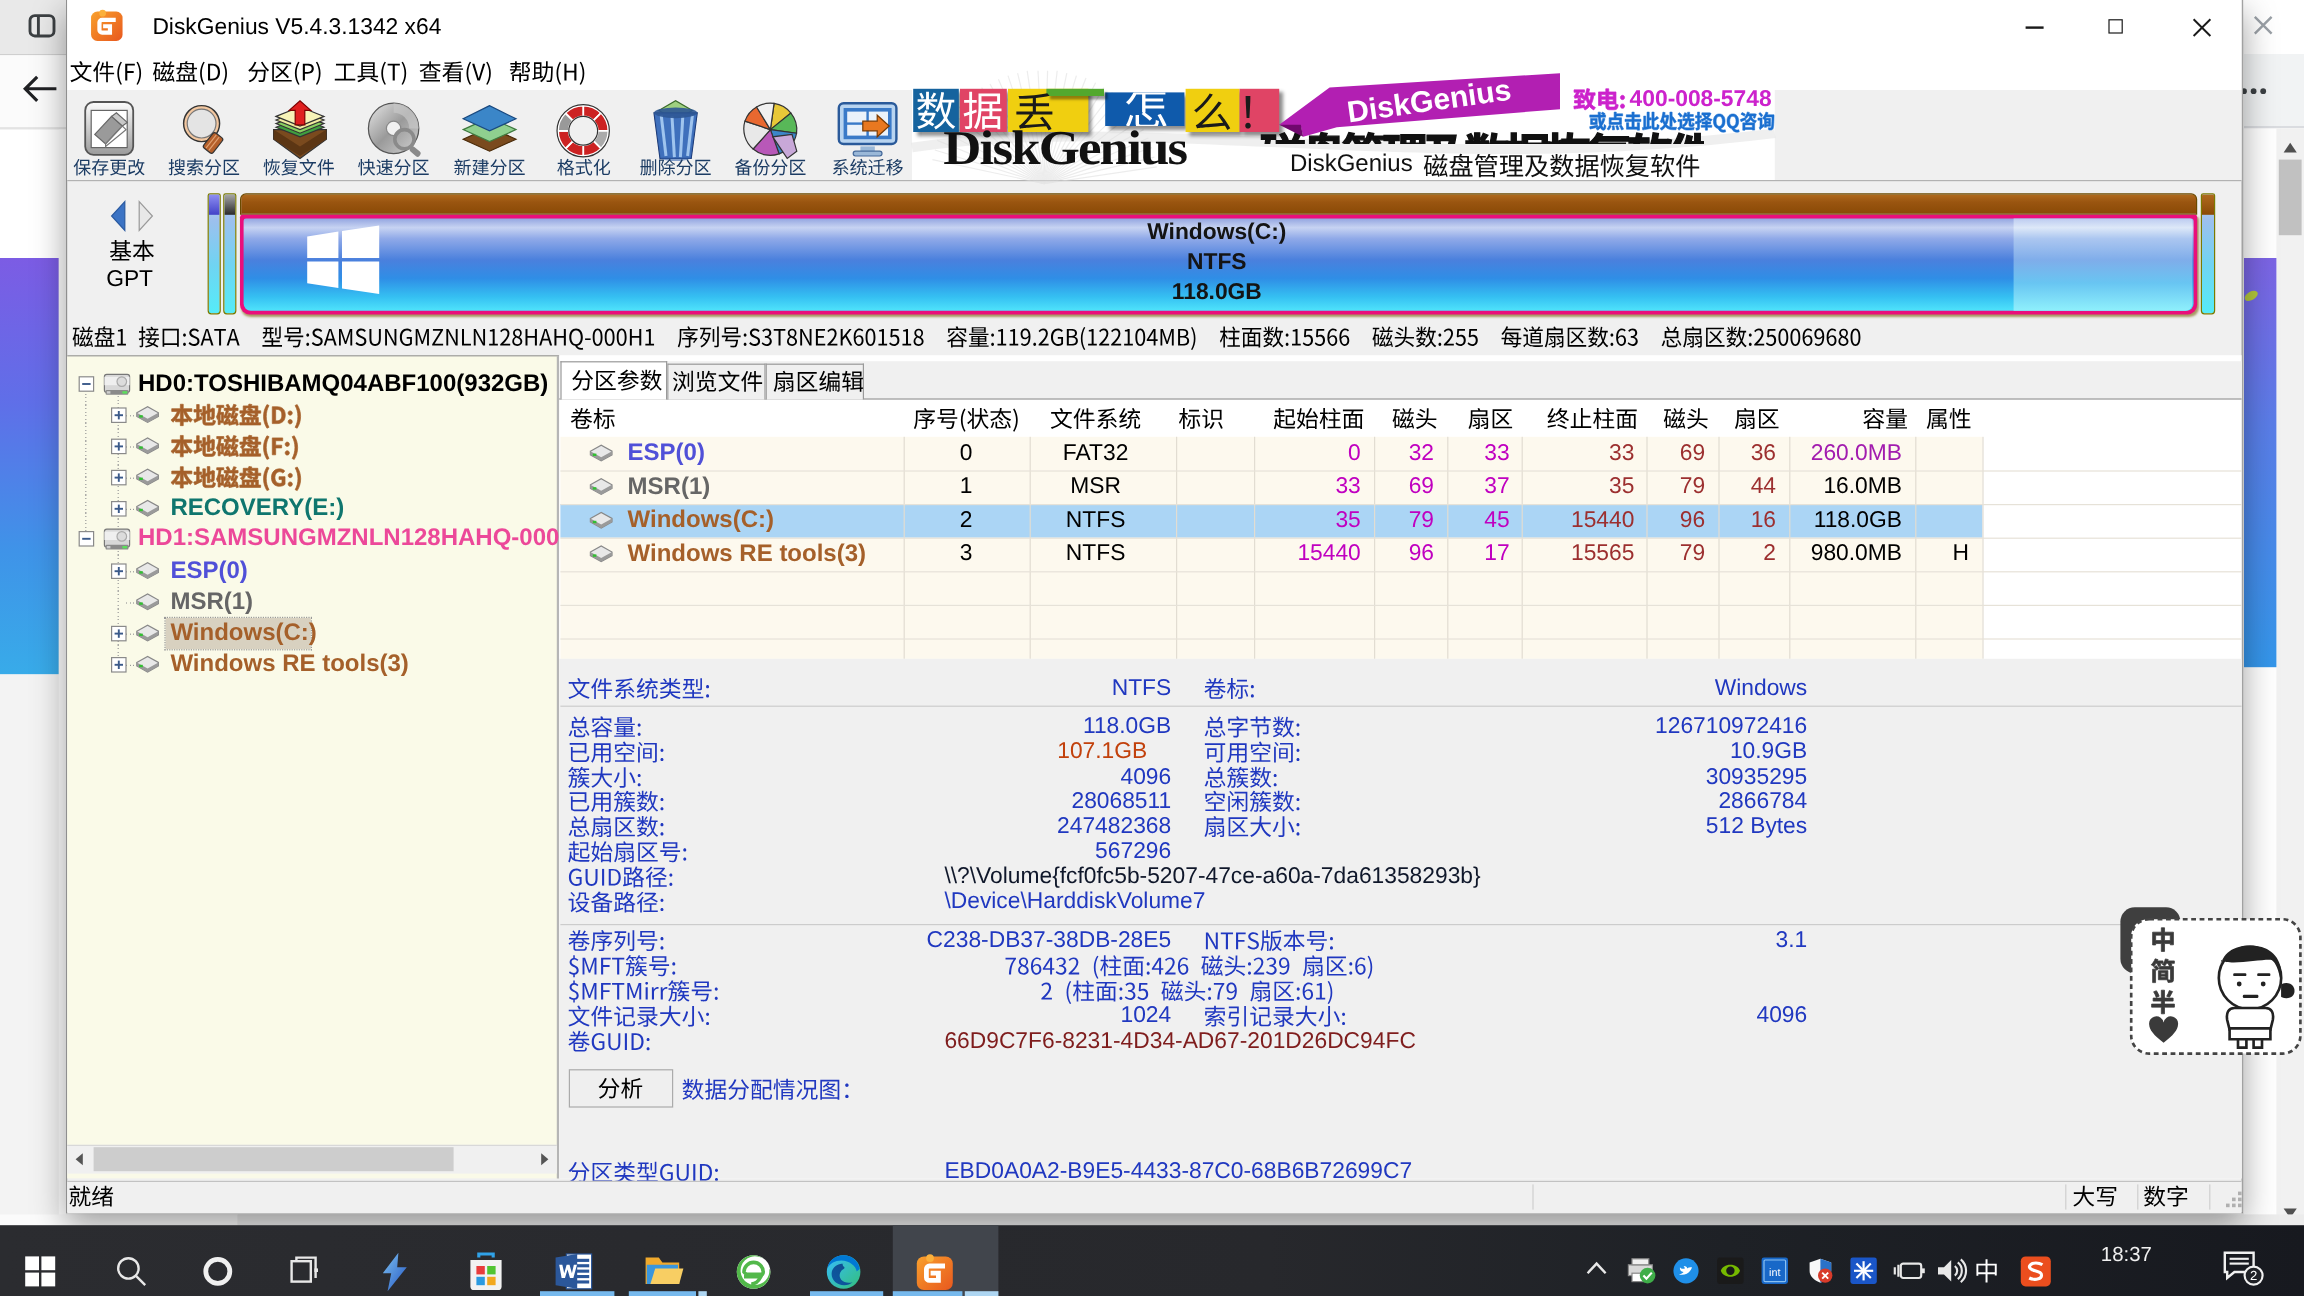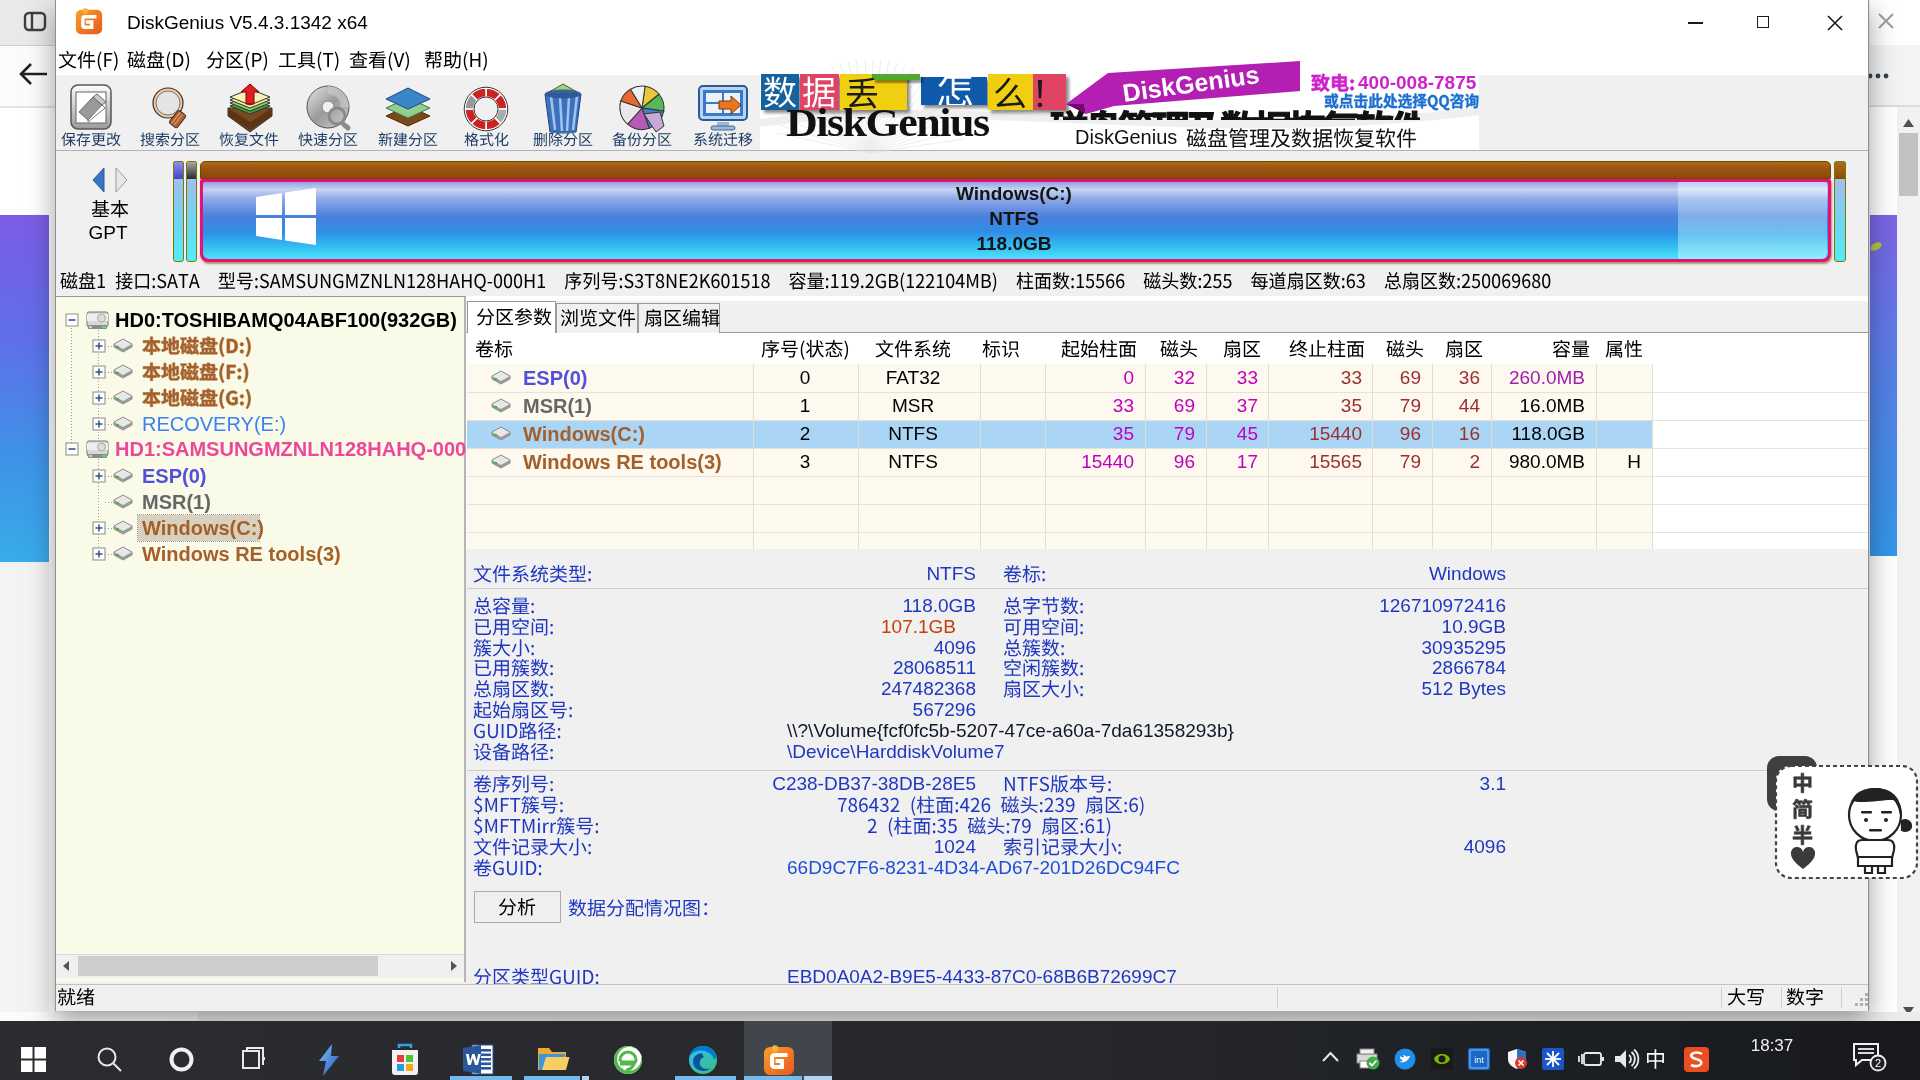--- a/index.html
+++ b/index.html
@@ -585,21 +585,21 @@
     <path d="M4 44 24 54 22 44Z" fill="#70086e"></path>
     <text x="62" y="42" transform="rotate(-8 62 42)" font-family="Liberation Sans" font-size="25" font-weight="bold" fill="#fff">DiskGenius</text>
   </svg>
 <svg class="r " style="left:1311.0px;top:68.2px" width="47" height="29">
     <g transform="translate(0,22) scale(0.01900,-0.01900)" fill="#cc22cc" stroke="#cc22cc" stroke-width="30">
       <use href="#g81f4b" x="0"></use>
       <use href="#g7535b" x="1000"></use>
       <use href="#g3ab" x="2000"></use>
     </g>
   </svg>
-<div style="position:absolute;left:1358.0px;top:83.0px;font-family:'Liberation Sans',sans-serif;font-size:19px;font-weight:700;color:#cc22cc;white-space:pre;transform:translateY(-50%);">400-008-7875</div>
+<div style="position:absolute;left:1358.0px;top:83.0px;font-family:'Liberation Sans',sans-serif;font-size:19px;font-weight:700;color:#cc22cc;white-space:pre;transform:translateY(-50%);">400-008-5748</div>
 <svg class="r " style="left:1323.9px;top:88.1px" width="158" height="25">
     <g transform="translate(0,19) scale(0.01472,-0.01600)" fill="#1a6fd0" stroke="#1a6fd0" stroke-width="30">
       <use href="#g6216b" x="0"></use>
       <use href="#g70b9b" x="1000"></use>
       <use href="#g51fbb" x="2000"></use>
       <use href="#g6b64b" x="3000"></use>
       <use href="#g5904b" x="4000"></use>
       <use href="#g9009b" x="5000"></use>
       <use href="#g62e9b" x="6000"></use>
       <use href="#g51b" x="7000"></use>
@@ -870,21 +870,21 @@
 <svg class="r" style="left:92px;top:417px" width="14" height="14">
     <rect x="1" y="1" width="12" height="12" fill="#fff" stroke="#8a8a8a"></rect>
     <line x1="3.5" y1="7" x2="10.5" y2="7" stroke="#3b5a8a" stroke-width="1.6"></line>
     <line x1="7" y1="3.5" x2="7" y2="10.5" stroke="#3b5a8a" stroke-width="1.6"></line>
   </svg>
 <svg class="r" style="left:111px;top:416px" width="24" height="15" viewBox="0 0 24 15">
     <path d="M3 6 12 1l9 5v3l-9 5-9-5Z" fill="#e8e8e8" stroke="#888"></path>
     <path d="M3 6 12 11l9-5v3l-9 5-9-5Z" fill="#9a9a9a"></path>
     <rect x="5" y="8" width="3" height="2" fill="#30c030"></rect>
   </svg>
-<div style="position:absolute;left:142.0px;top:424.0px;font-family:'Liberation Sans',sans-serif;font-size:20px;font-weight:400;color:#3b82f6;white-space:pre;transform:translateY(-50%);">RECOVERY(E:)</div>
+<div style="position:absolute;left:142.0px;top:424.0px;font-family:'Liberation Sans',sans-serif;font-size:20px;font-weight:700;color:#0f766e;white-space:pre;transform:translateY(-50%);">RECOVERY(E:)</div>
 <svg class="r" style="left:65px;top:442px" width="14" height="14">
     <rect x="1" y="1" width="12" height="12" fill="#fff" stroke="#8a8a8a"></rect>
     <line x1="3.5" y1="7" x2="10.5" y2="7" stroke="#3b5a8a" stroke-width="1.6"></line>
   </svg>
 <svg class="r" style="left:86px;top:439px" width="23" height="21" viewBox="0 0 23 21">
     <rect x="1" y="2" width="21" height="15" rx="2" fill="#d8d8d8" stroke="#777"></rect>
     <rect x="1" y="4" width="21" height="7" fill="#efefef"></rect>
     <circle cx="15.5" cy="8" r="4" fill="#dcdcdc" stroke="#aaa"></circle>
     <rect x="2" y="15" width="19" height="4" rx="1" fill="#8a8a8a"></rect>
     <rect x="3" y="16" width="3" height="2" fill="#cfcfcf"></rect>
@@ -1415,21 +1415,21 @@
 <svg class="r " style="left:473.0px;top:853.2px" width="72" height="29">
     <g transform="translate(0,22) scale(0.01900,-0.01900)" fill="#2038c0">
       <use href="#g5377" x="0"></use>
       <use href="#g47" x="1000"></use>
       <use href="#g55" x="1689"></use>
       <use href="#g49" x="2410"></use>
       <use href="#g44" x="2703"></use>
       <use href="#g3a" x="3391"></use>
     </g>
   </svg>
-<div style="position:absolute;left:787.0px;top:868.0px;font-family:'Liberation Sans',sans-serif;font-size:19px;font-weight:400;color:#1d4ed8;white-space:pre;transform:translateY(-50%);">66D9C7F6-8231-4D34-AD67-201D26DC94FC</div>
+<div style="position:absolute;left:787.0px;top:868.0px;font-family:'Liberation Sans',sans-serif;font-size:19px;font-weight:400;color:#7f1d1d;white-space:pre;transform:translateY(-50%);">66D9C7F6-8231-4D34-AD67-201D26DC94FC</div>
 <div style="position:absolute;left:474px;top:891px;width:87px;height:32px;background:#efefef;border:1px solid #ababab"></div>
 <svg class="r " style="left:498.0px;top:892.2px" width="40" height="29">
     <g transform="translate(0,22) scale(0.01900,-0.01900)" fill="#000">
       <use href="#g5206" x="0"></use>
       <use href="#g6790" x="1000"></use>
     </g>
   </svg>
 <svg class="r " style="left:568.0px;top:893.2px" width="154" height="29">
     <g transform="translate(0,22) scale(0.01900,-0.01900)" fill="#2038c0">
       <use href="#g6570" x="0"></use>

